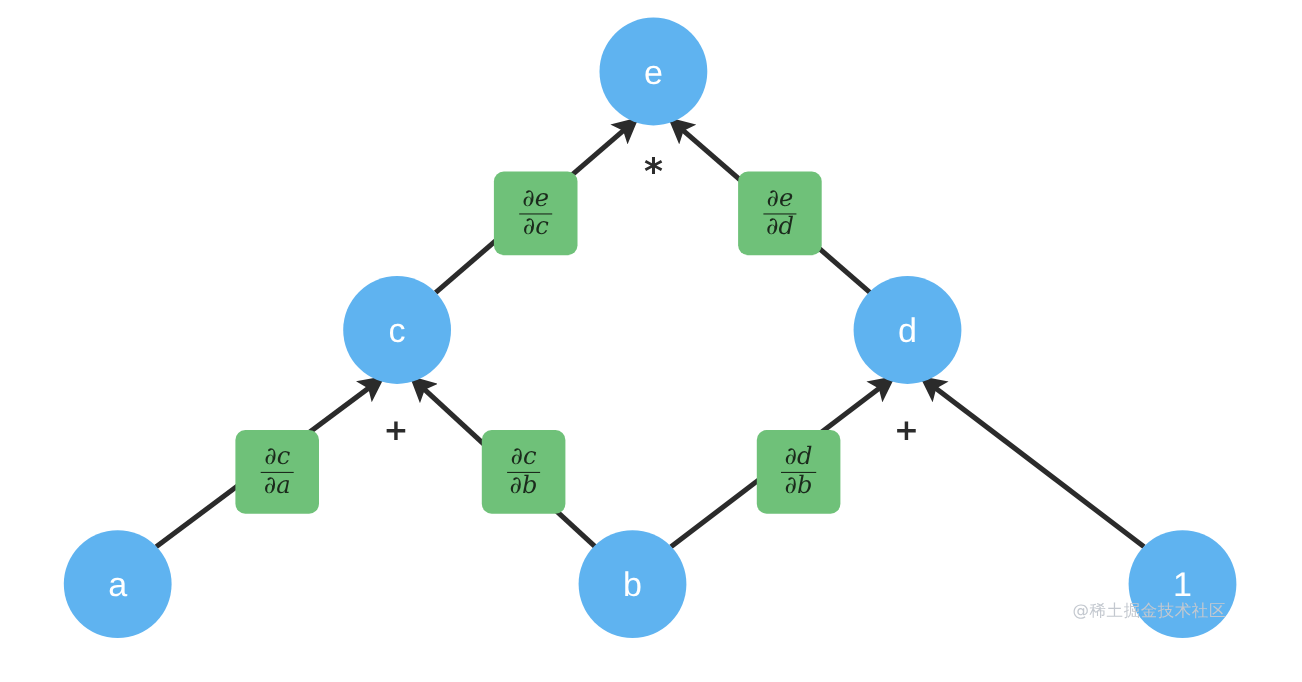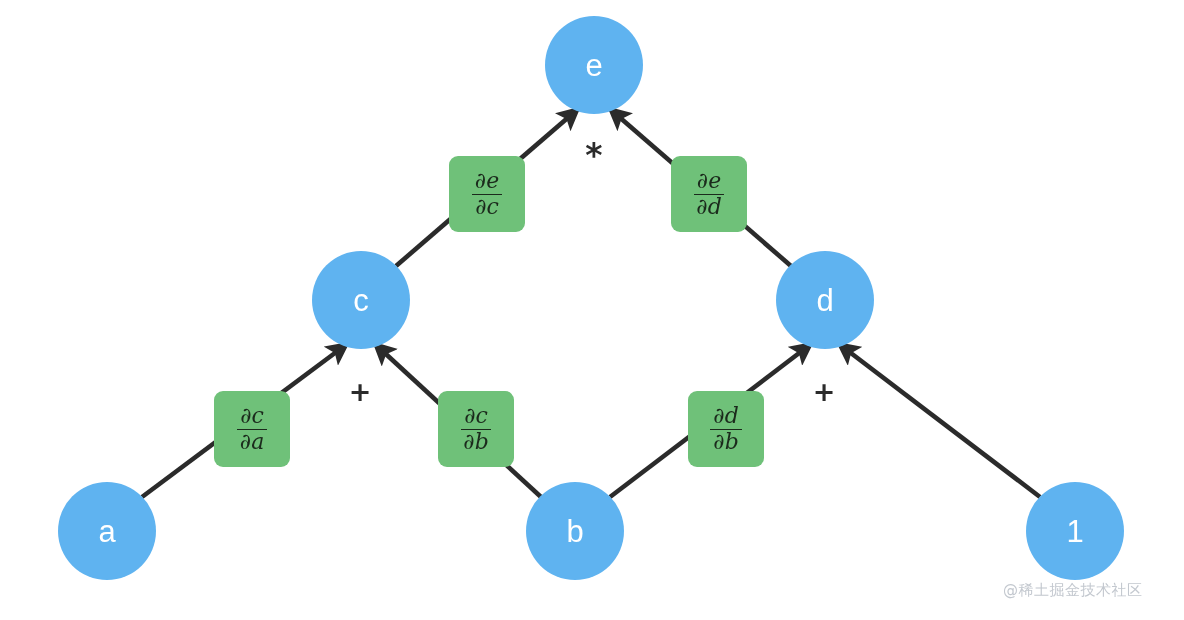--- a/index.html
+++ b/index.html
@@ -170,15 +170,15 @@
   </div>
 
   <div class="node-circle" style="left:526px; top:482px; width:98px; height:98px;">
     <span class="node-label" style="font-size:31px;">b</span>
   </div>
 
   <div class="node-circle" style="left:1026px; top:482px; width:98px; height:98px;">
     <span class="node-label" style="font-size:31px;">1</span>
   </div>
 
-  <div id="watermark" style="left:975px; top:581px;margin-left:28px;">@稀土掘金技术社区</div>
+  <div id="watermark" style="left:975px; top:546px;">@稀土掘金技术社区</div>
 
 </div>
 
 </body></html>

